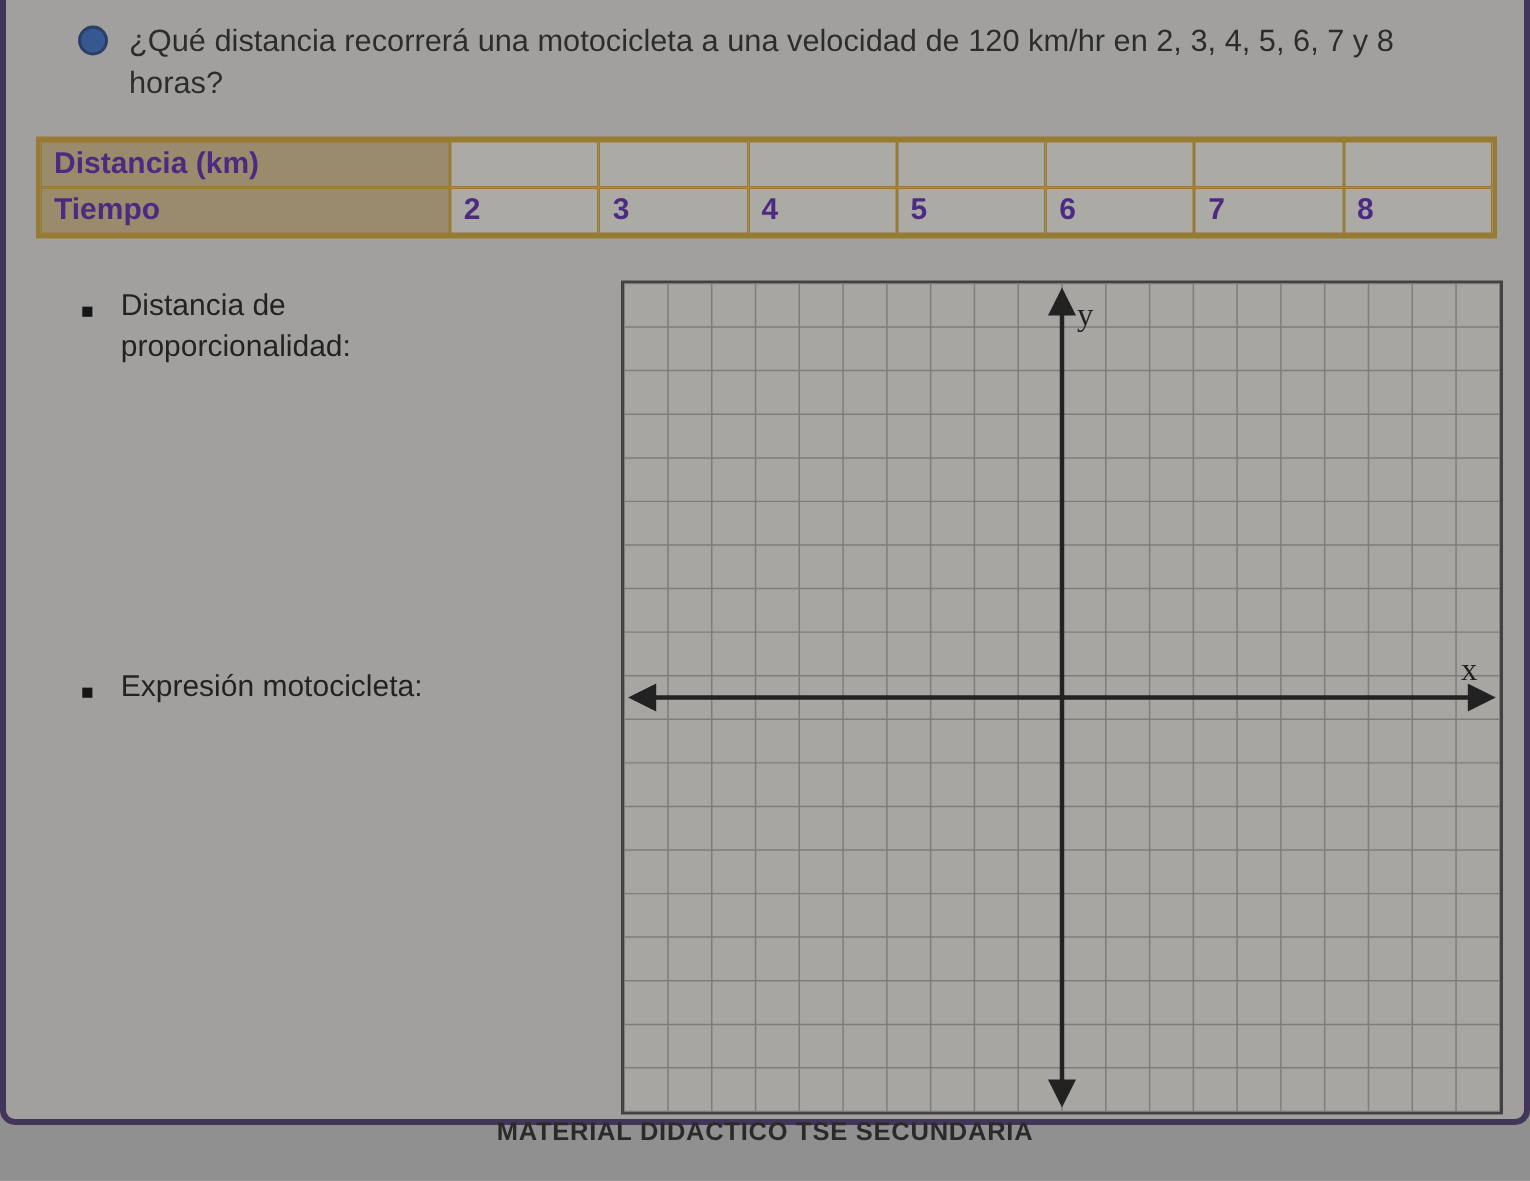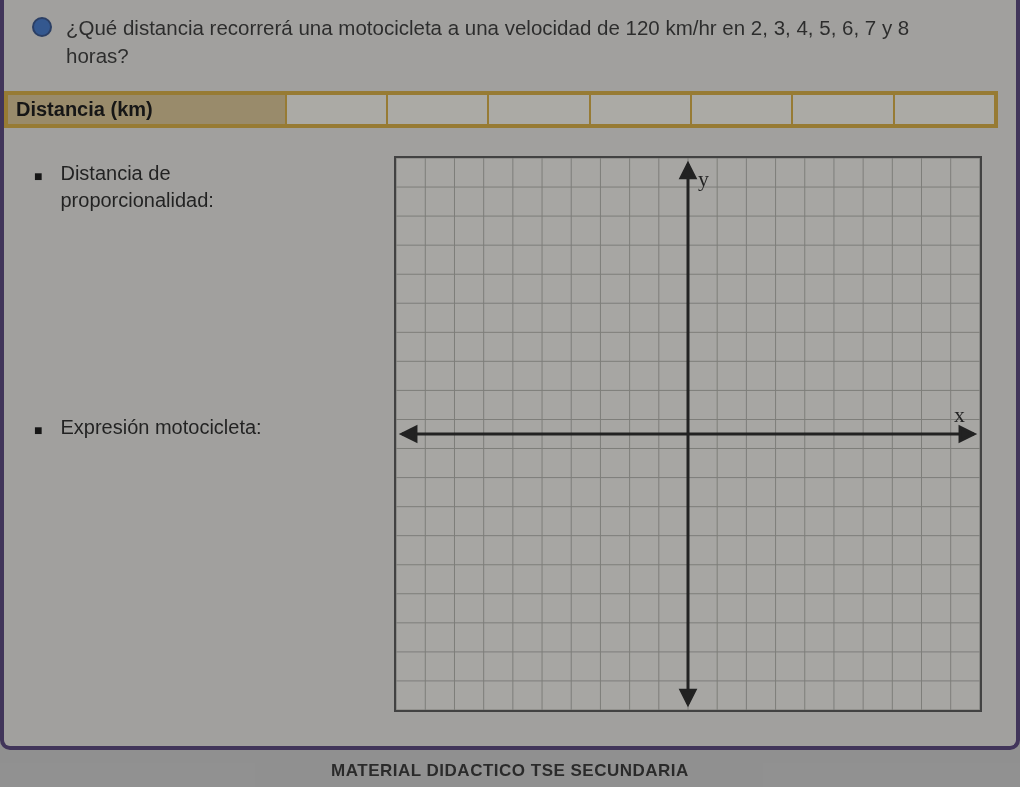--- a/index.html
+++ b/index.html
@@ -13,21 +13,21 @@
 }
 .page-frame {
   position: absolute;
   top: 0; left: 0;
   width: 1020px;
   height: 750px;
   background: #c1c0bd;
   border: 4px solid #3c2b5f;
   border-top: none;
   border-radius: 0 0 10px 10px;
-  padding: 14px 18px 14px 0;
+  padding: 14px 18px 14px 20px;
 }
 .overlay {
   position: absolute;
   top:0; left:0; width:100%; height:100%;
   background: rgba(80,80,80,0.28);
   pointer-events:none;
 }
 .question-block {
   display: flex;
   align-items: flex-start;
@@ -51,21 +51,21 @@
 .data-table {
   width: 100%;
   border-collapse: separate;
   border-spacing: 0;
   border: 3px solid #b38d2a;
 }
 .data-table tr td {
   border: 1.5px solid #b38d2a;
   font-size: 20px;
   font-weight: bold;
-  color: #000000;
+  color: #4c1d95;
   padding: 3px 8px;
   background: #cfcdc7;
 }
 .data-table tr td.hdr {
   background: #b6a376;
   width: 275px;
 }
 .data-table tr td.cell {
   width: 100px;
 }
@@ -100,21 +100,21 @@
   background: #c9c8c4;
   border: 2px solid #3e3e3e;
 }
 .grid-svg {
   position: absolute;
   top:0; left:0;
   width: 100%; height: 100%;
 }
 .footer {
   position: absolute;
-  bottom: 6px;
+  bottom: 22px;
   left: 0;
   width: 100%;
   text-align: center;
   font-size: 17px;
   font-weight: bold;
   color: #1c1c1c;
   letter-spacing: 0.5px;
 }
 </style>
 </head>
@@ -131,20 +131,30 @@
     <tbody>
         <tr>
       <td class="hdr">Distancia (km)</td>
       <td class="cell"></td>
       <td class="cell"></td>
       <td class="cell"></td>
       <td class="cell"></td>
       <td class="cell"></td>
       <td class="cell"></td>
       <td class="cell"></td>
+    </tr>
+    <tr>
+      <td class="hdr">Tiempo</td>
+      <td class="cell">2</td>
+      <td class="cell">3</td>
+      <td class="cell">4</td>
+      <td class="cell">5</td>
+      <td class="cell">6</td>
+      <td class="cell">7</td>
+      <td class="cell">8</td>
     </tr>
   </tbody>
     </table>
 
   <div class="below">
     <div class="left-col">
       <div class="bul-item">
         <span class="bul">■</span>
         <span>Distancia de proporcionalidad:</span>
       </div>

